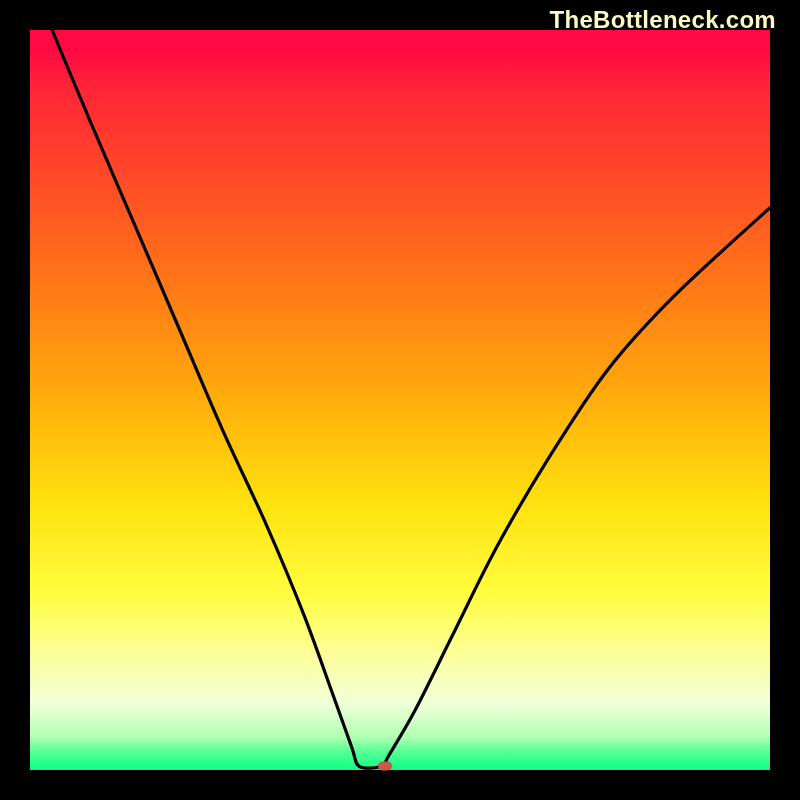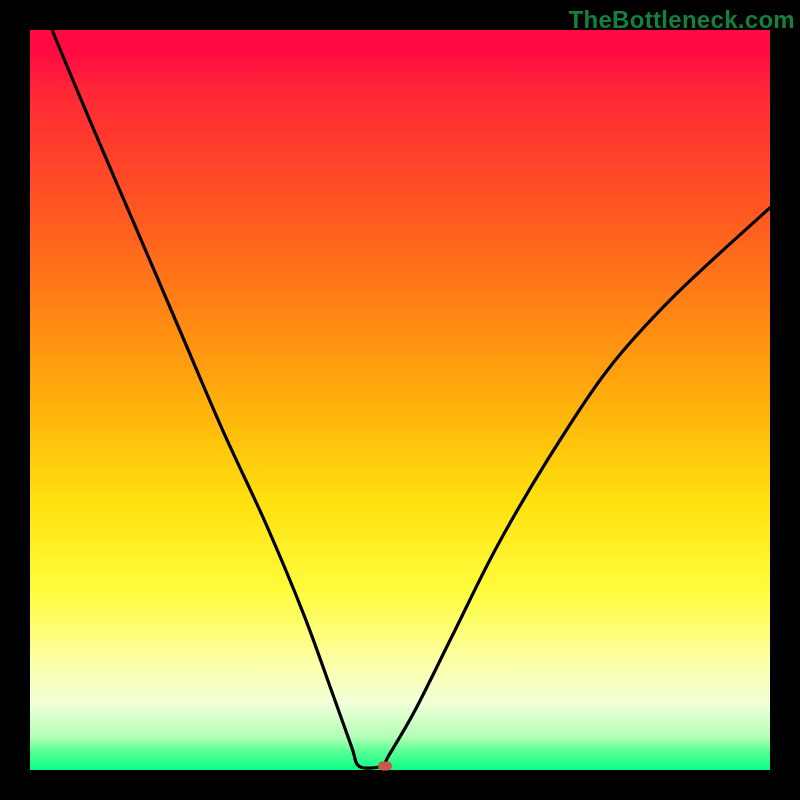--- a/index.html
+++ b/index.html
@@ -35,22 +35,22 @@
       #fcffa1 85%,
       #f1ffd9 91%,
       #b2ffb5 95.5%,
       #58ff94 97.5%,
       #0bff85 100%
     );
   }
   .watermark {
     position: absolute;
     top: 6px;
-    right: 5px;
-    color: #15803d;
+    right: 24px;
+    color: #fef9c3;
     font-size: 24px;
     font-weight: 600;
     letter-spacing: 0.3px;
     text-align: center;
   }
   svg.curve {
     position: absolute;
     left: 0;
     top: 0;
     width: 740px;

